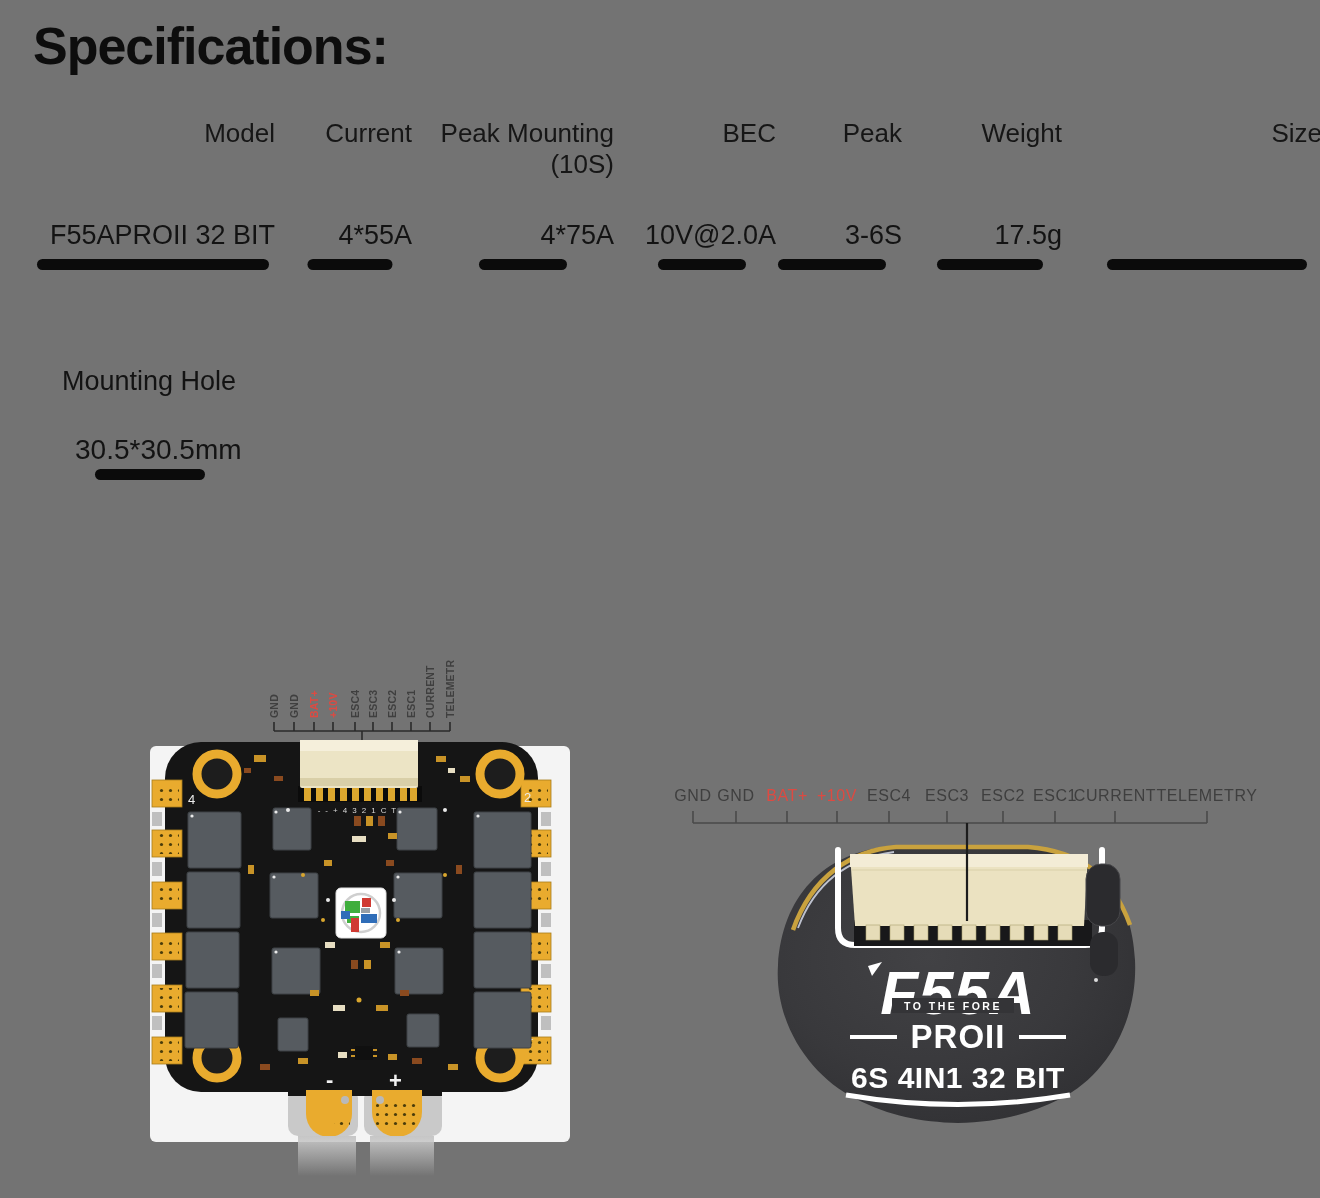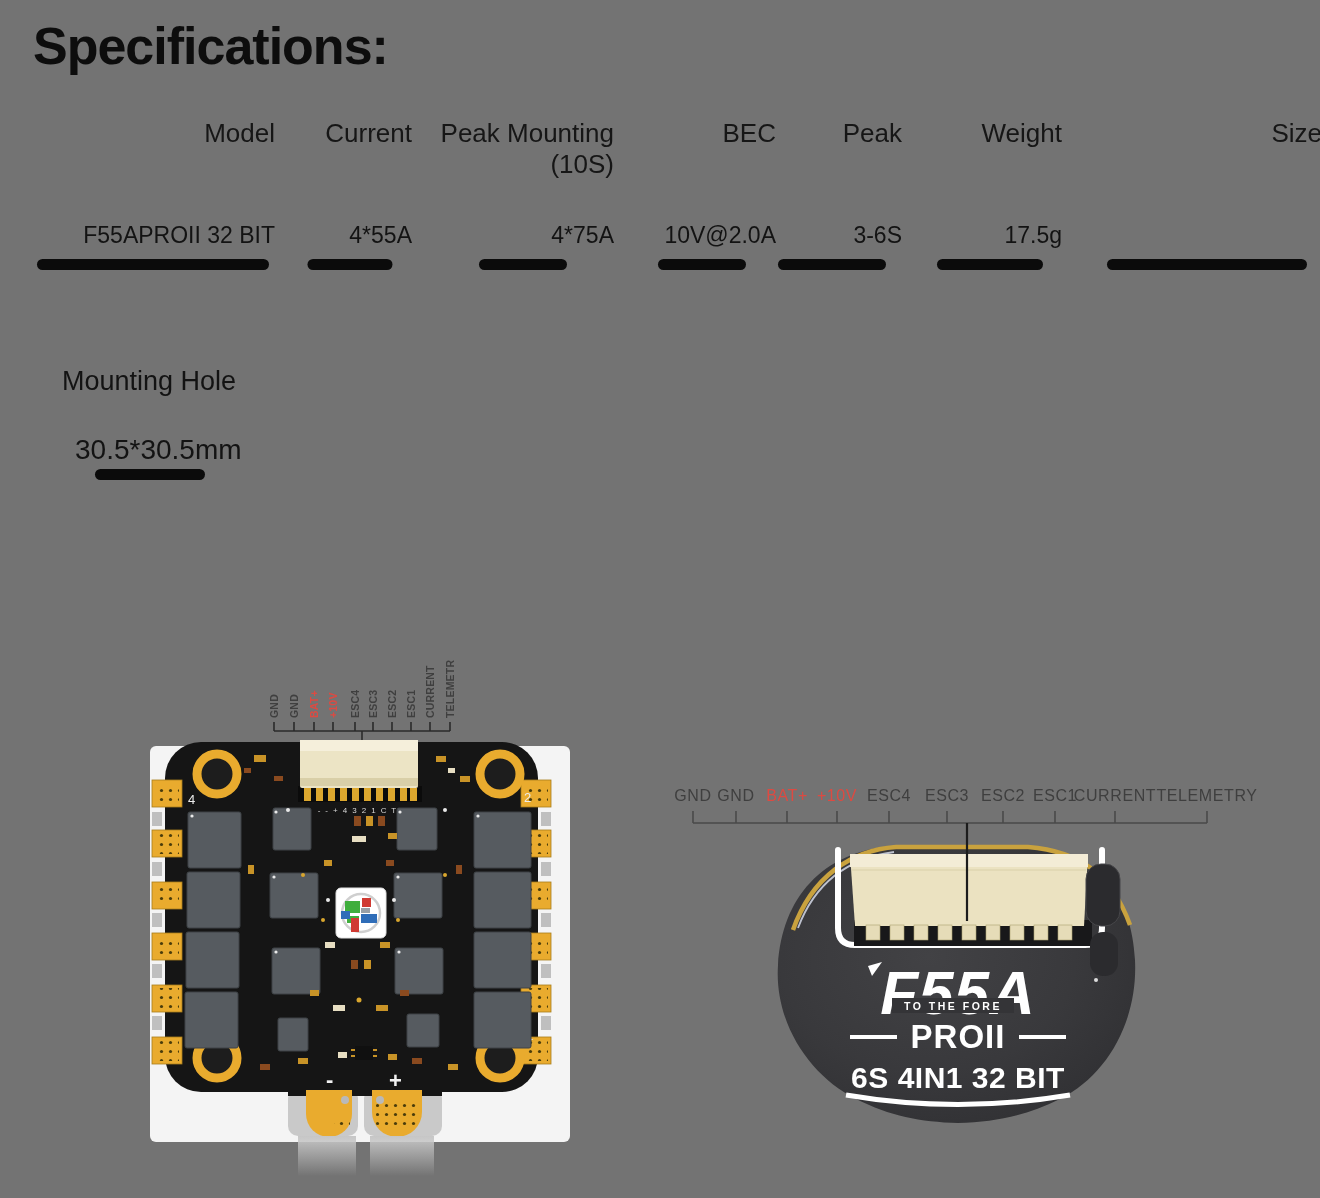--- a/index.html
+++ b/index.html
@@ -10,21 +10,21 @@
               letter-spacing:-1px;margin:0;color:#0d0d0d;}
   .iface-title{position:absolute;left:33px;top:546px;font-size:50px;font-weight:700;
                letter-spacing:-1px;margin:0;color:#0d0d0d;}
 
   .col{position:absolute;top:118px;height:152px;text-align:right;}
   .c0{left:30px;width:245px}.c1{left:288px;width:124px}.c2{left:432px;width:182px}
   .c3{left:628px;width:148px}.c4{left:762px;width:140px}.c5{left:918px;width:144px}
   .c6{left:1092px;width:230px}
   .hdr{font-size:26px;line-height:31px;color:#161616;}
   .hdr span,.val span{display:block;}
-  .val{position:absolute;left:0;right:0;bottom:19px;font-size:23px;line-height:31px;color:#131313;}
+  .val{position:absolute;left:0;right:0;bottom:19px;font-size:27px;line-height:31px;color:#131313;}
   .bar{position:absolute;bottom:0;left:50%;transform:translateX(-50%);
        height:11px;border-radius:6px;background:#0b0b0b;}
   .c0 .bar{width:232px}.c1 .bar{width:85px}.c2 .bar{width:88px}.c3 .bar{width:88px}
   .c4 .bar{width:108px}.c5 .bar{width:106px}.c6 .bar{width:200px}
 
   .m-label{position:absolute;left:62px;top:366px;font-size:27px;color:#131313;text-align:right;}
   .m-value{position:absolute;left:75px;top:434px;font-size:28px;color:#131313;}
   .m-bar{position:absolute;left:95px;top:469px;width:110px;height:11px;
          border-radius:6px;background:#0b0b0b;}
 

